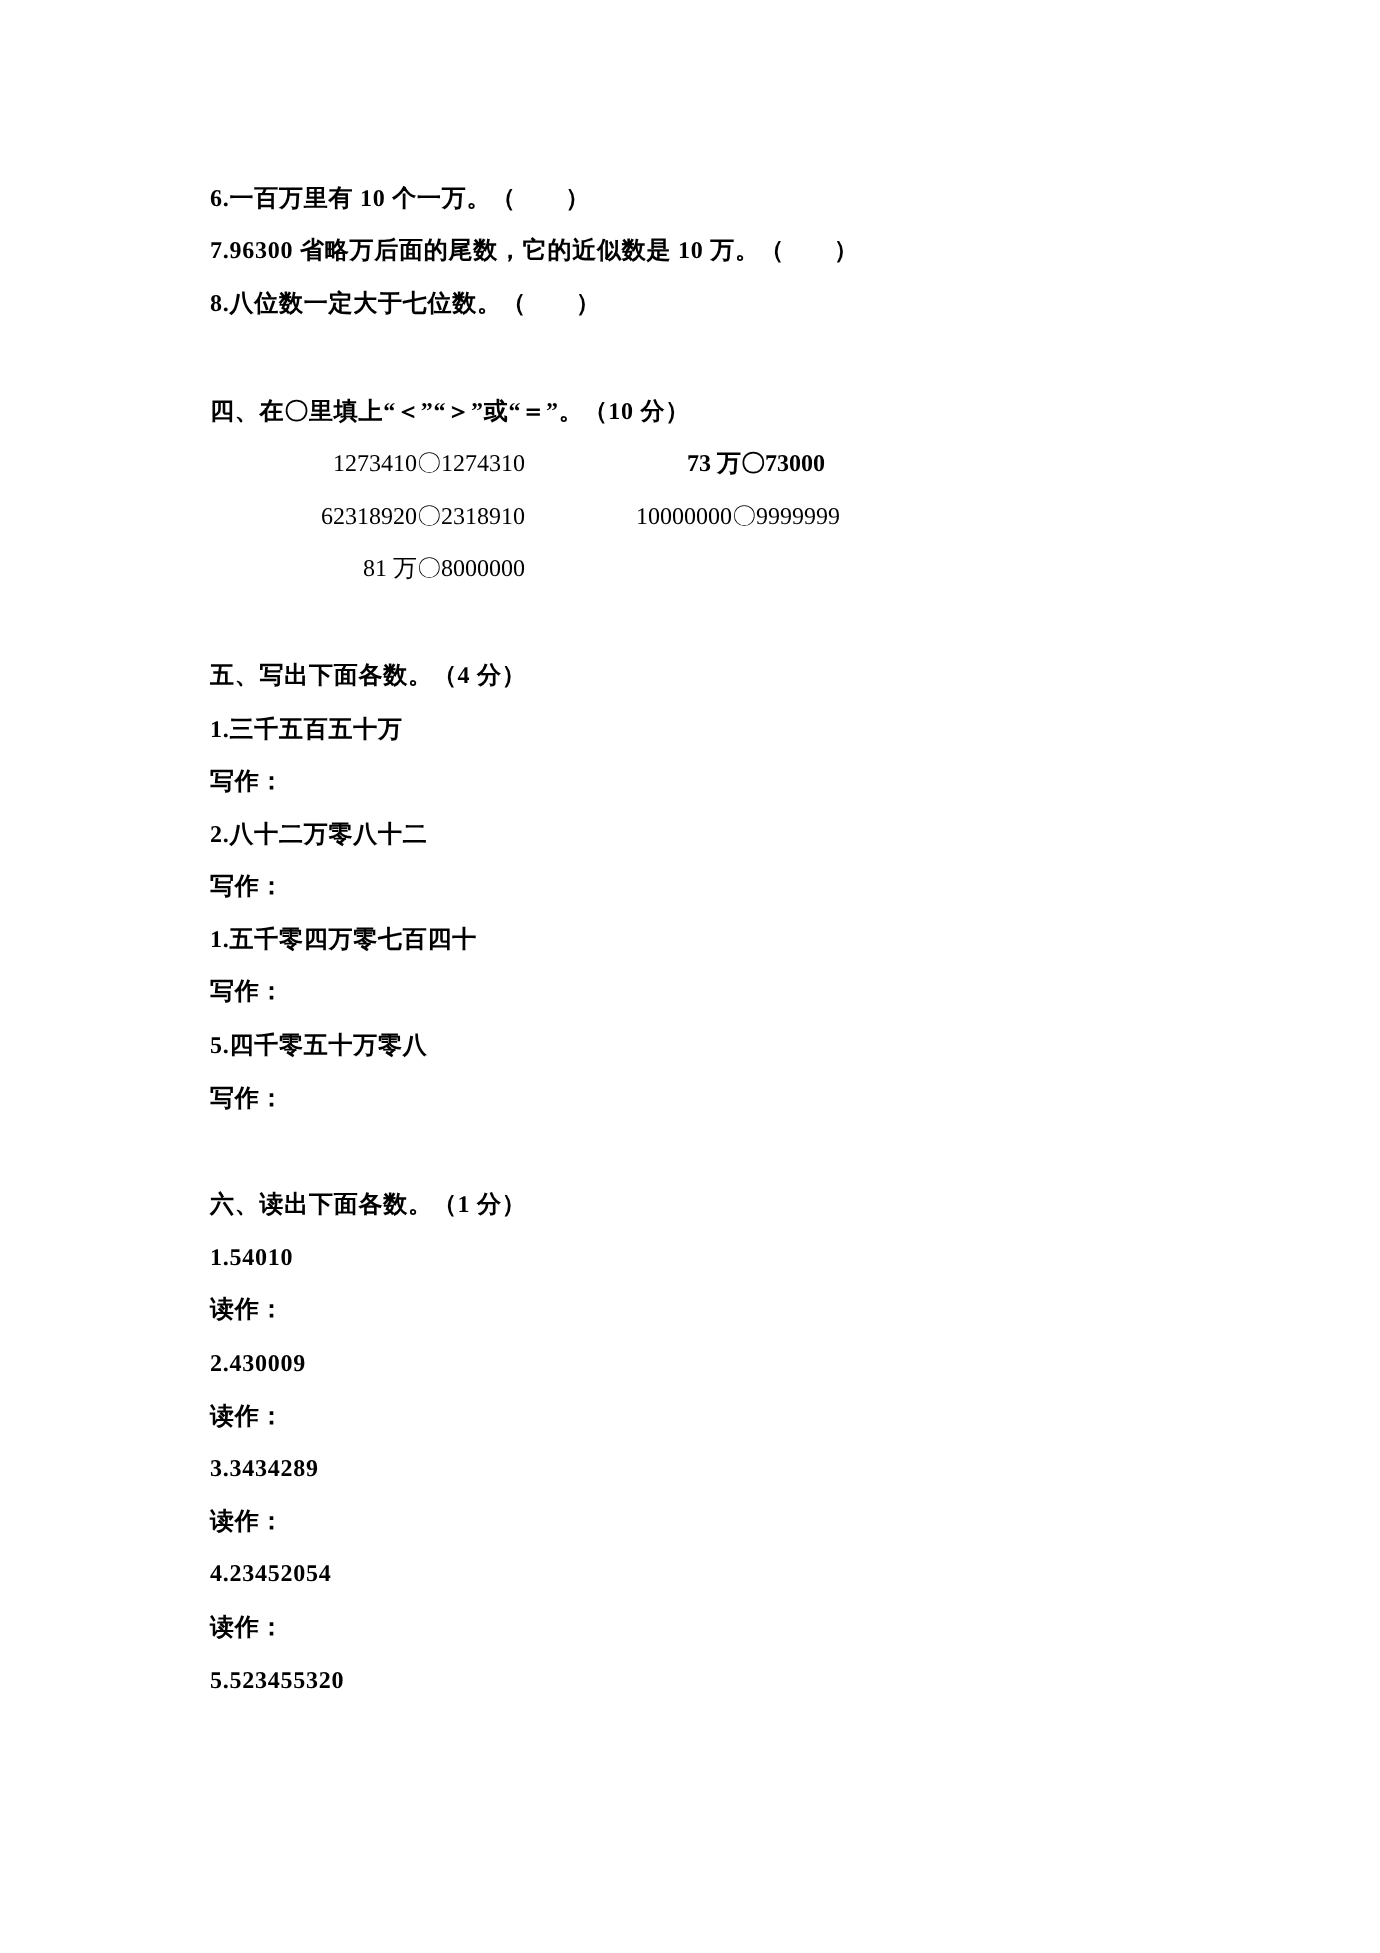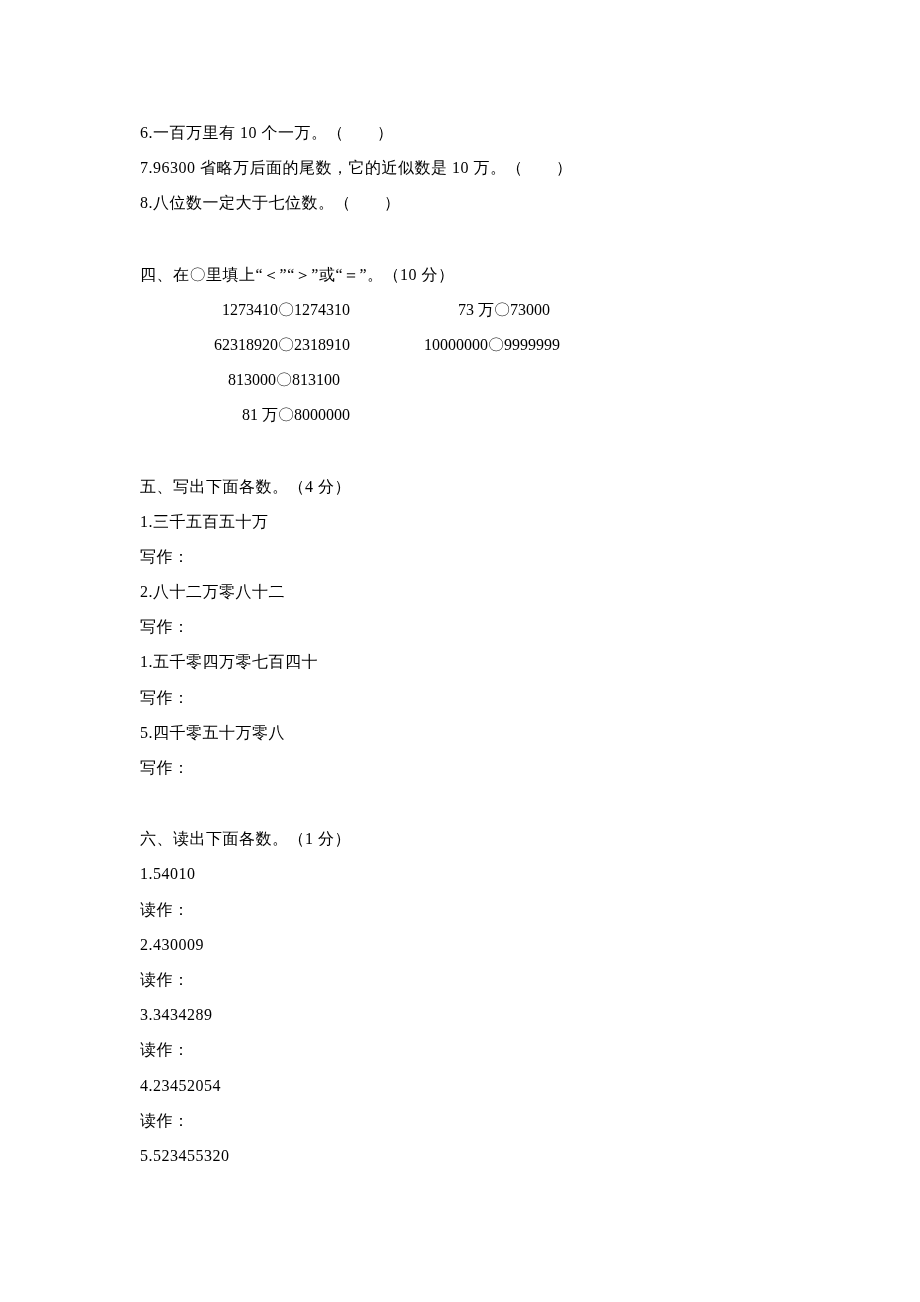--- a/index.html
+++ b/index.html
@@ -13,33 +13,35 @@
       font-size: 16px;
       color: #000000;
       width: 920px;
       min-height: 1302px;
       padding: 115px 140px 50px 140px;
       line-height: 2.2;
     }
     .line {
       white-space: nowrap;
       letter-spacing: 0.5px;
+      font-weight: bold;
     }
     .section-gap {
       height: 36px;
     }
     .comparison-row {
       display: flex;
       text-align: right;
     }
     .comp-col1 {
       width: 210px;
     }
     .comp-col2 {
       width: 200px;
+      font-weight: bold;
     }
     .comp-col3 {
       width: 210px;
     }
   </style>
 </head>
 <body>
 
 <div class="line">6.一百万里有 10 个一万。（　　）</div>
 <div class="line">7.96300 省略万后面的尾数，它的近似数是 10 万。（　　）</div>
@@ -50,21 +52,20 @@
 <div class="line">四、在〇里填上“＜”“＞”或“＝”。（10 分）</div>
 <div class="comparison-row">
   <span class="comp-col1">1273410〇1274310</span>
   <span class="comp-col2">73 万〇73000</span>
 </div>
 <div class="comparison-row">
   <span class="comp-col1">62318920〇2318910</span>
   <span class="comp-col3">10000000〇9999999</span>
 </div>
 <div class="comparison-row">
-  <span class="comp-col2">813000〇813100</span>
 </div>
 <div class="comparison-row">
   <span class="comp-col1">81 万〇8000000</span>
 </div>
 
 <div class="section-gap"></div>
 
 <div class="line">五、写出下面各数。（4 分）</div>
 <div class="line">1.三千五百五十万</div>
 <div class="line">写作：</div>

